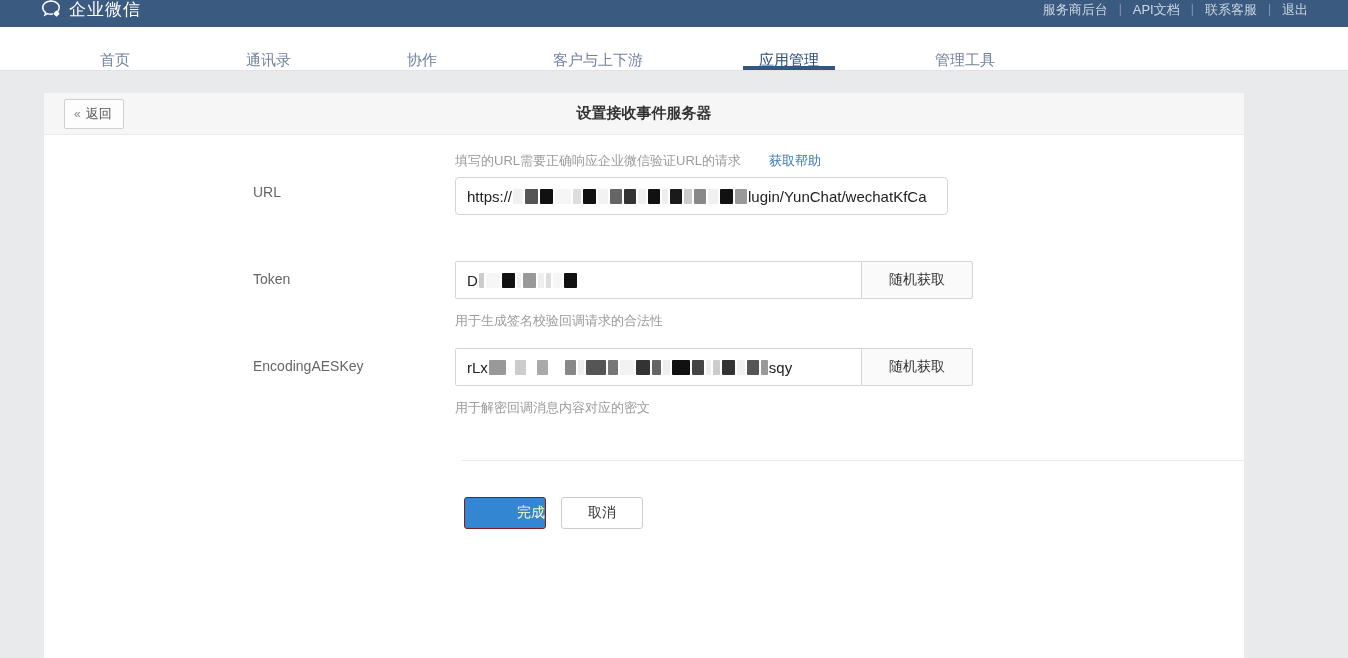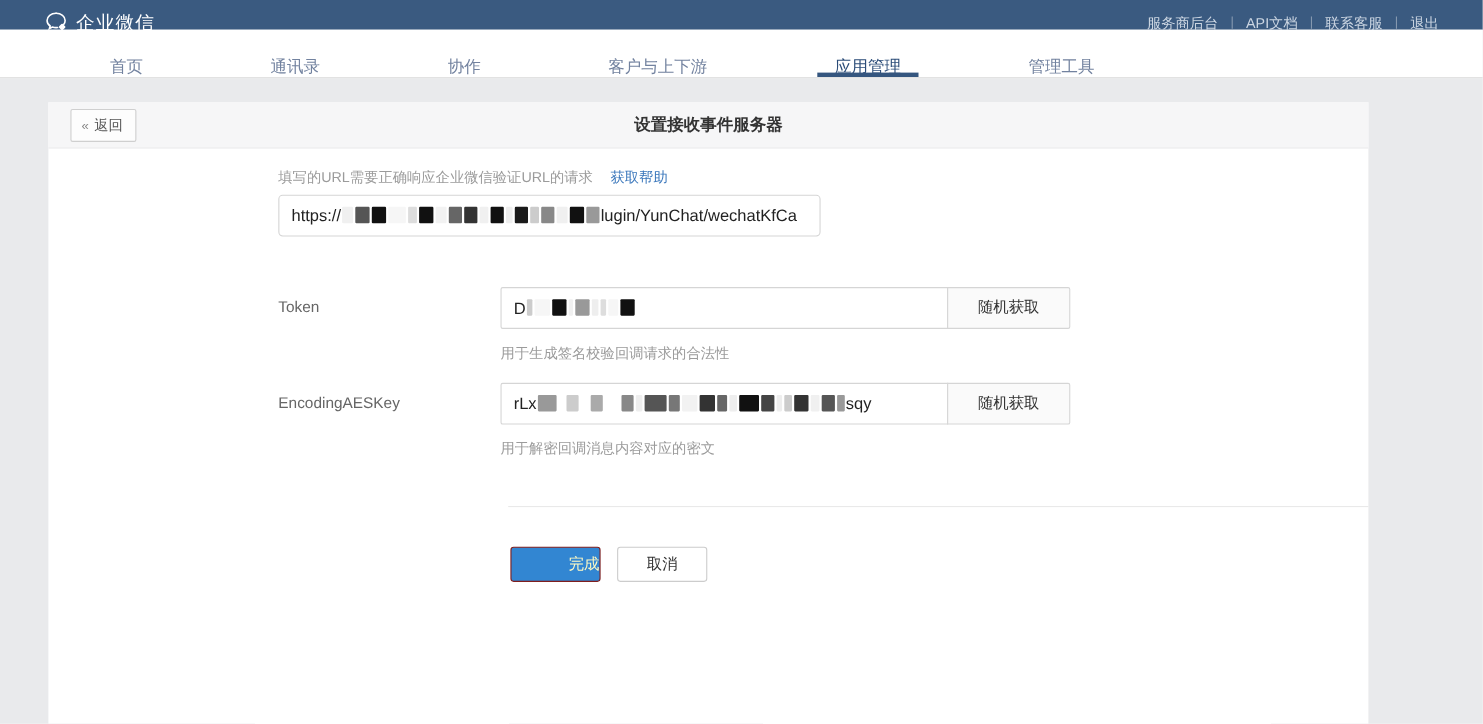--- a/index.html
+++ b/index.html
@@ -6,21 +6,21 @@
   html,body { width:1348px; height:658px; overflow:hidden; }
   body {
     font-family:"Liberation Sans","DejaVu Sans",sans-serif;
     background:#e9eaec;
     color:#333;
   }
   
   .top-bar {
     height:27px; background:#3a5a80;
     display:flex; justify-content:space-between; align-items:flex-start;
-    padding:12px 40px 0 40px;
+    padding:1px 40px 0 40px;
   }
   .brand { display:flex; align-items:center; margin-top:-3px; }
   .brand svg { display:block; }
   .brand-name { color:#fff; font-size:17px; margin-left:7px; letter-spacing:1px; }
   .top-links { display:flex; align-items:center; margin-top:0px; }
   .top-link { color:#ccd6e2; font-size:13px; line-height:17px; text-decoration:none; cursor:pointer; }
   .top-sep { color:#8598af; font-size:12px; margin:0 11px; line-height:17px; }
   
   .main-nav {
     height:44px; background:#fff; border-bottom:1px solid #e2e2e2;
@@ -54,21 +54,21 @@
   
   .form-area { padding-left:209px; }
   .form-row { display:flex; }
   .form-label { width:202px; font-size:14px; color:#666; flex:none; }
   .row-url { margin-top:17px; }
   .row-url .form-label { padding-top:32px; }
   .row-token { margin-top:46px; }
   .row-token .form-label, .row-aes .form-label { padding-top:10px; }
   .row-aes { margin-top:18px; }
   .helper { font-size:13px; color:#9b9b9b; }
-  .helper .inline-link { margin-left:16px; }
+  .helper .inline-link { margin-left:28px; }
   .inline-link { color:#3976bb; font-size:13px; cursor:pointer; text-decoration:none; }
   .text-input {
     height:38px; border:1px solid #d5d5d5; border-radius:4px; background:#fff;
     font-size:15px; color:#222; padding:0 11px; display:flex; align-items:center;
     white-space:nowrap; overflow:hidden;
   }
   .url-input { width:493px; margin-top:7px; }
   .url-helper-bottom { margin-top:13px; }
   .input-group { display:flex; }
   .input-group .text-input { width:407px; border-radius:2px 0 0 2px; }
@@ -124,20 +124,21 @@
     <button class="back-btn">
       <span class="back-chevron">«</span>
       <span>返回</span>
     </button>
     <h1 class="page-title">设置接收事件服务器</h1>
   </div>
 
   <div class="form-area">
 
     <div class="form-row row-url">
+      <div class="form-label">URL</div>
       <div>
         <div class="helper">
           <span>填写的URL需要正确响应企业微信验证URL的请求</span><a class="inline-link">获取帮助</a>
         </div>
         <div class="text-input url-input">
           <span>https://</span>
             <span><span class="mask-block" style="width: 10px; background: rgb(240, 240, 240);"></span><span class="mask-block" style="width: 13px; background: rgb(85, 85, 85);"></span><span class="mask-block" style="width: 13px; background: rgb(17, 17, 17);"></span><span class="mask-block" style="width: 16px; background: rgb(246, 246, 246);"></span><span class="mask-block" style="width: 8px; background: rgb(221, 221, 221);"></span><span class="mask-block" style="width: 13px; background: rgb(17, 17, 17);"></span><span class="mask-block" style="width: 10px; background: rgb(242, 242, 242);"></span><span class="mask-block" style="width: 12px; background: rgb(102, 102, 102);"></span><span class="mask-block" style="width: 12px; background: rgb(51, 51, 51);"></span><span class="mask-block" style="width: 8px; background: rgb(240, 240, 240);"></span><span class="mask-block" style="width: 12px; background: rgb(17, 17, 17);"></span><span class="mask-block" style="width: 6px; background: rgb(238, 238, 238);"></span><span class="mask-block" style="width: 12px; background: rgb(26, 26, 26);"></span><span class="mask-block" style="width: 8px; background: rgb(204, 204, 204);"></span><span class="mask-block" style="width: 12px; background: rgb(136, 136, 136);"></span><span class="mask-block" style="width: 10px; background: rgb(240, 240, 240);"></span><span class="mask-block" style="width: 13px; background: rgb(17, 17, 17);"></span><span class="mask-block" style="width: 12px; background: rgb(153, 153, 153);"></span></span>
             <span>lugin/YunChat/wechatKfCa</span>
         </div>
       </div>

